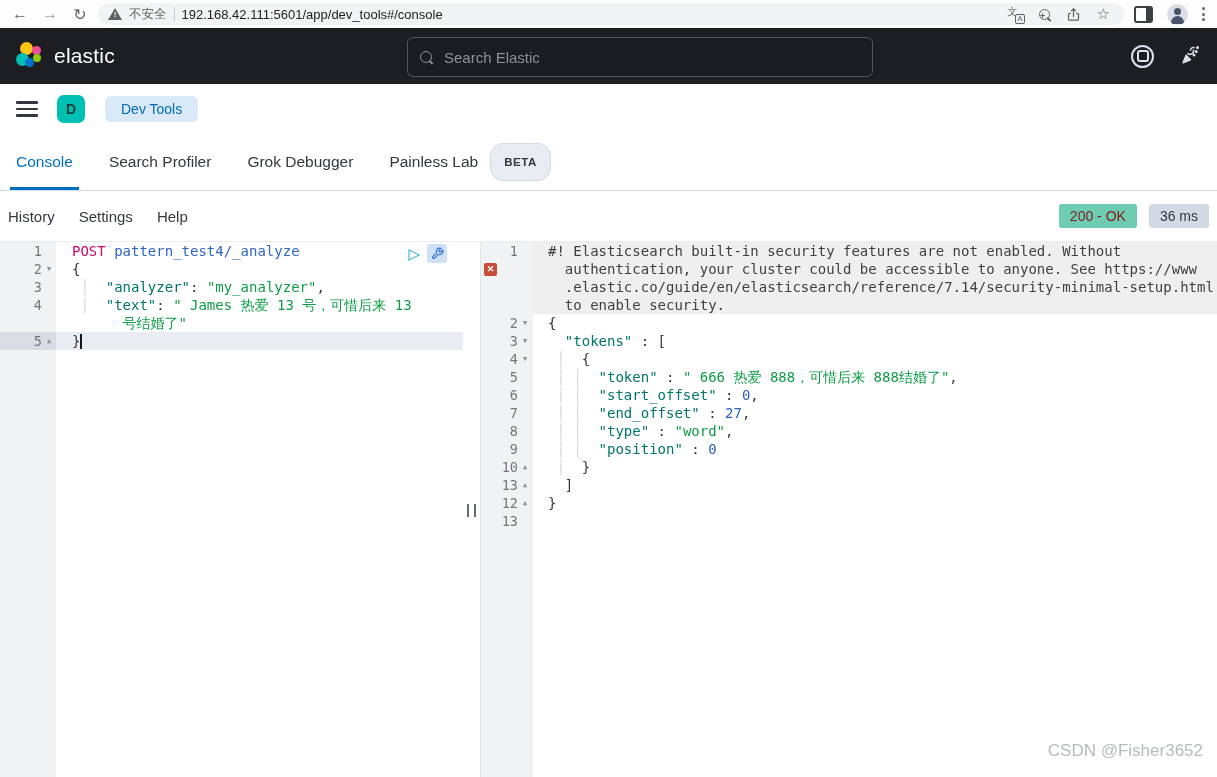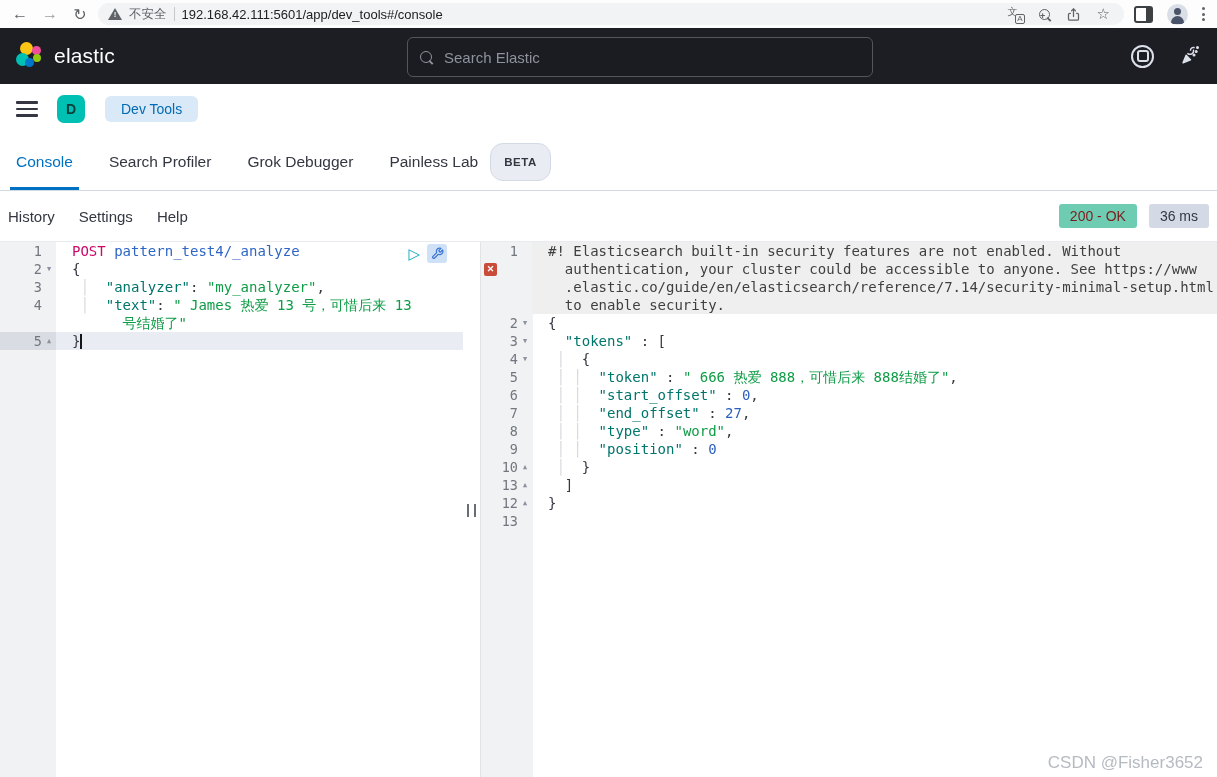--- a/index.html
+++ b/index.html
@@ -130,21 +130,21 @@
   .tk-num{color:var(--c-num,#2b5fc0);}
   .tk-punct{color:var(--c-punct,#343741);}
   .tk-comment{color:var(--c-comment,#3f3f3f);}
   .tk-guide{color:var(--c-guide,#d5d8dc);}
 
   .req-actions{position:absolute;top:2px;right:16px;display:flex;align-items:center;gap:7px;z-index:2;}
   .play{color:#0aa3bd;font-size:15px;line-height:18px;cursor:pointer;}
   .wrench-btn{width:20px;height:19px;background:#cfe1f6;border-radius:3px;display:flex;
               align-items:center;justify-content:center;cursor:pointer;}
 
-  .watermark{position:absolute;right:14px;bottom:6px;font-size:17px;color:#b6bac1;z-index:3;}
+  .watermark{position:absolute;right:14px;bottom:18px;font-size:17px;color:#b6bac1;z-index:3;}
 </style>
 </head>
 <body>
 
 <div id="app">
 
   <div class="browser-bar">
     <div class="bnav">←</div>
     <div class="bnav fwd">→</div>
     <div class="bnav">↻</div>

